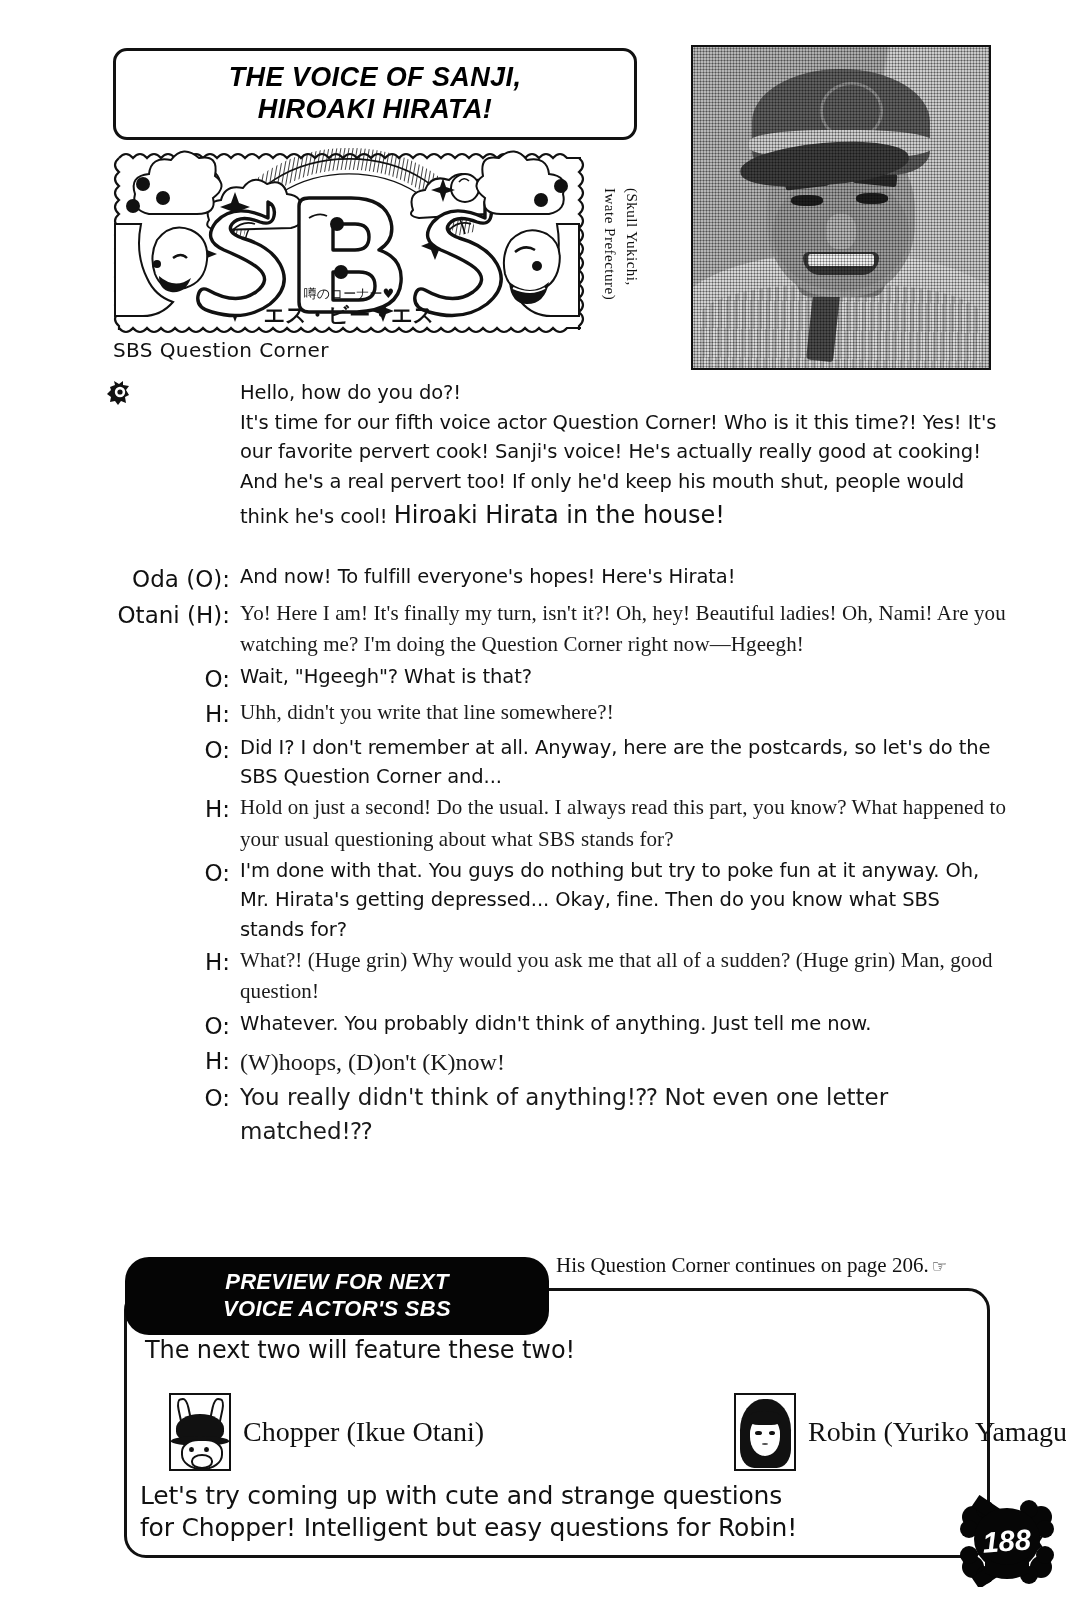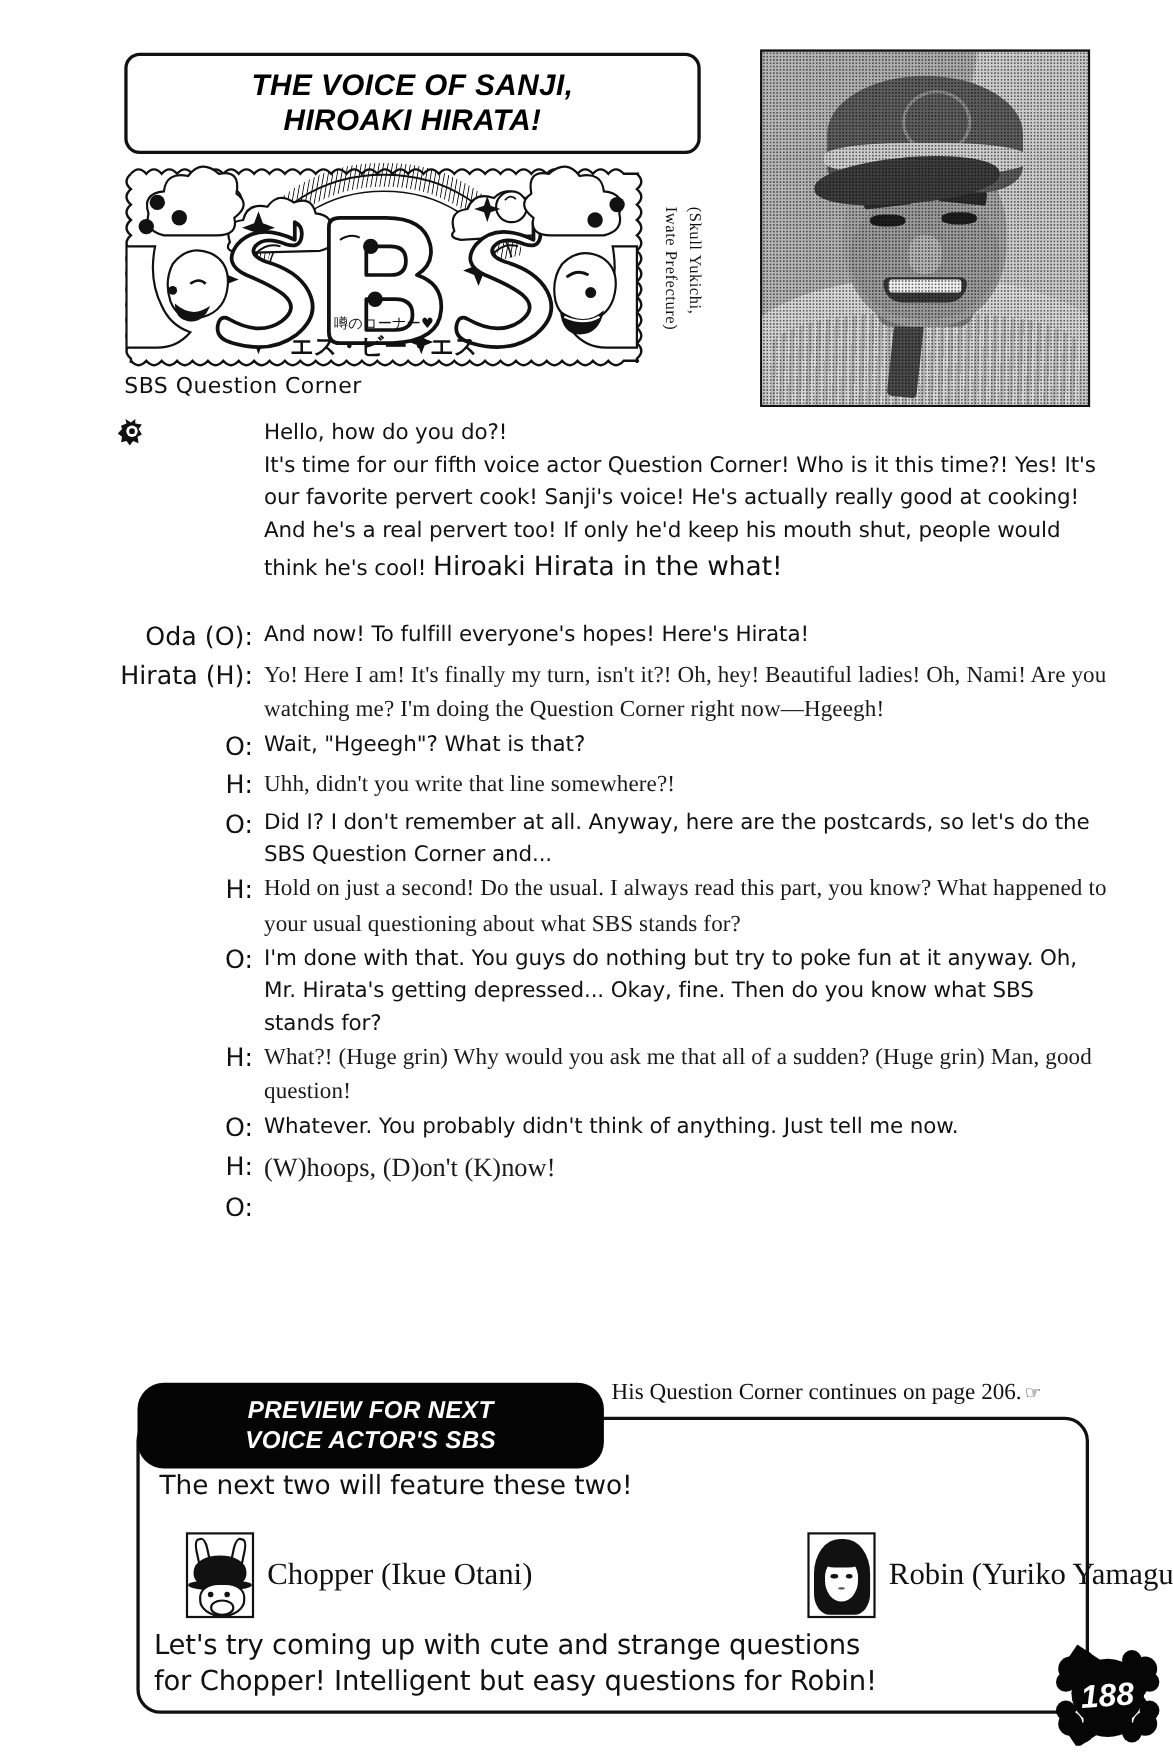--- a/index.html
+++ b/index.html
@@ -294,32 +294,32 @@
     <svg width="26" height="26" viewBox="0 0 26 26">
       <path d="M3 6 l5 -2 l-1 -4 l5 3 l4 -3 l0 4 l6 1 l-3 4 l3 5 l-4 2 l1 6 l-5 -2 l-3 4 l-3 -4 l-5 1 l1 -5 l-4 -3 l4 -4z" fill="#111"></path>
       <circle cx="13" cy="11" r="5.2" fill="#fff"></circle>
       <circle cx="13" cy="11" r="2.6" fill="#111"></circle>
     </svg>
   </div>
 
   <div class="intro">
     <span>Hello, how do you do?!</span><br>
     <span>It's time for our fifth voice actor Question Corner! Who is it this time?! Yes! It's our favorite pervert cook! Sanji's voice! He's actually really good at cooking! And he's a real pervert too! If only he'd keep his mouth shut, people would think he's cool!</span>
-    <span class="big">Hiroaki Hirata in the what!</span>
+    <span class="big">Hiroaki Hirata in the house!</span>
   </div>
 
   <div class="dialogue">
 
     <div class="row">
       <div class="spk">Oda (O):</div>
       <div class="txt hand">And now! To fulfill everyone's hopes! Here's Hirata!</div>
     </div>
 
     <div class="row">
-      <div class="spk">Hirata (H):</div>
+      <div class="spk">Otani (H):</div>
       <div class="txt serif">Yo! Here I am! It's finally my turn, isn't it?! Oh, hey! Beautiful ladies! Oh, Nami! Are you watching me? I'm doing the Question Corner right now—Hgeegh!</div>
     </div>
 
     <div class="row">
       <div class="spk">O:</div>
       <div class="txt hand">Wait, "Hgeegh"? What is that?</div>
     </div>
 
     <div class="row">
       <div class="spk">H:</div>
@@ -351,20 +351,21 @@
       <div class="txt hand">Whatever. You probably didn't think of anything. Just tell me now.</div>
     </div>
 
     <div class="row">
       <div class="spk">H:</div>
       <div class="txt big">(W)hoops, (D)on't (K)now!</div>
     </div>
 
     <div class="row">
       <div class="spk">O:</div>
+      <div class="txt bighand">You really didn't think of anything!⁇ Not even one letter matched!⁇</div>
     </div>
 
   </div>
 
   <div class="continues">
     <span>His Question Corner continues on page 206.</span><span class="hand-ptr">☞</span>
   </div>
 
   <div class="preview-box"></div>
   <div class="preview-tab">

